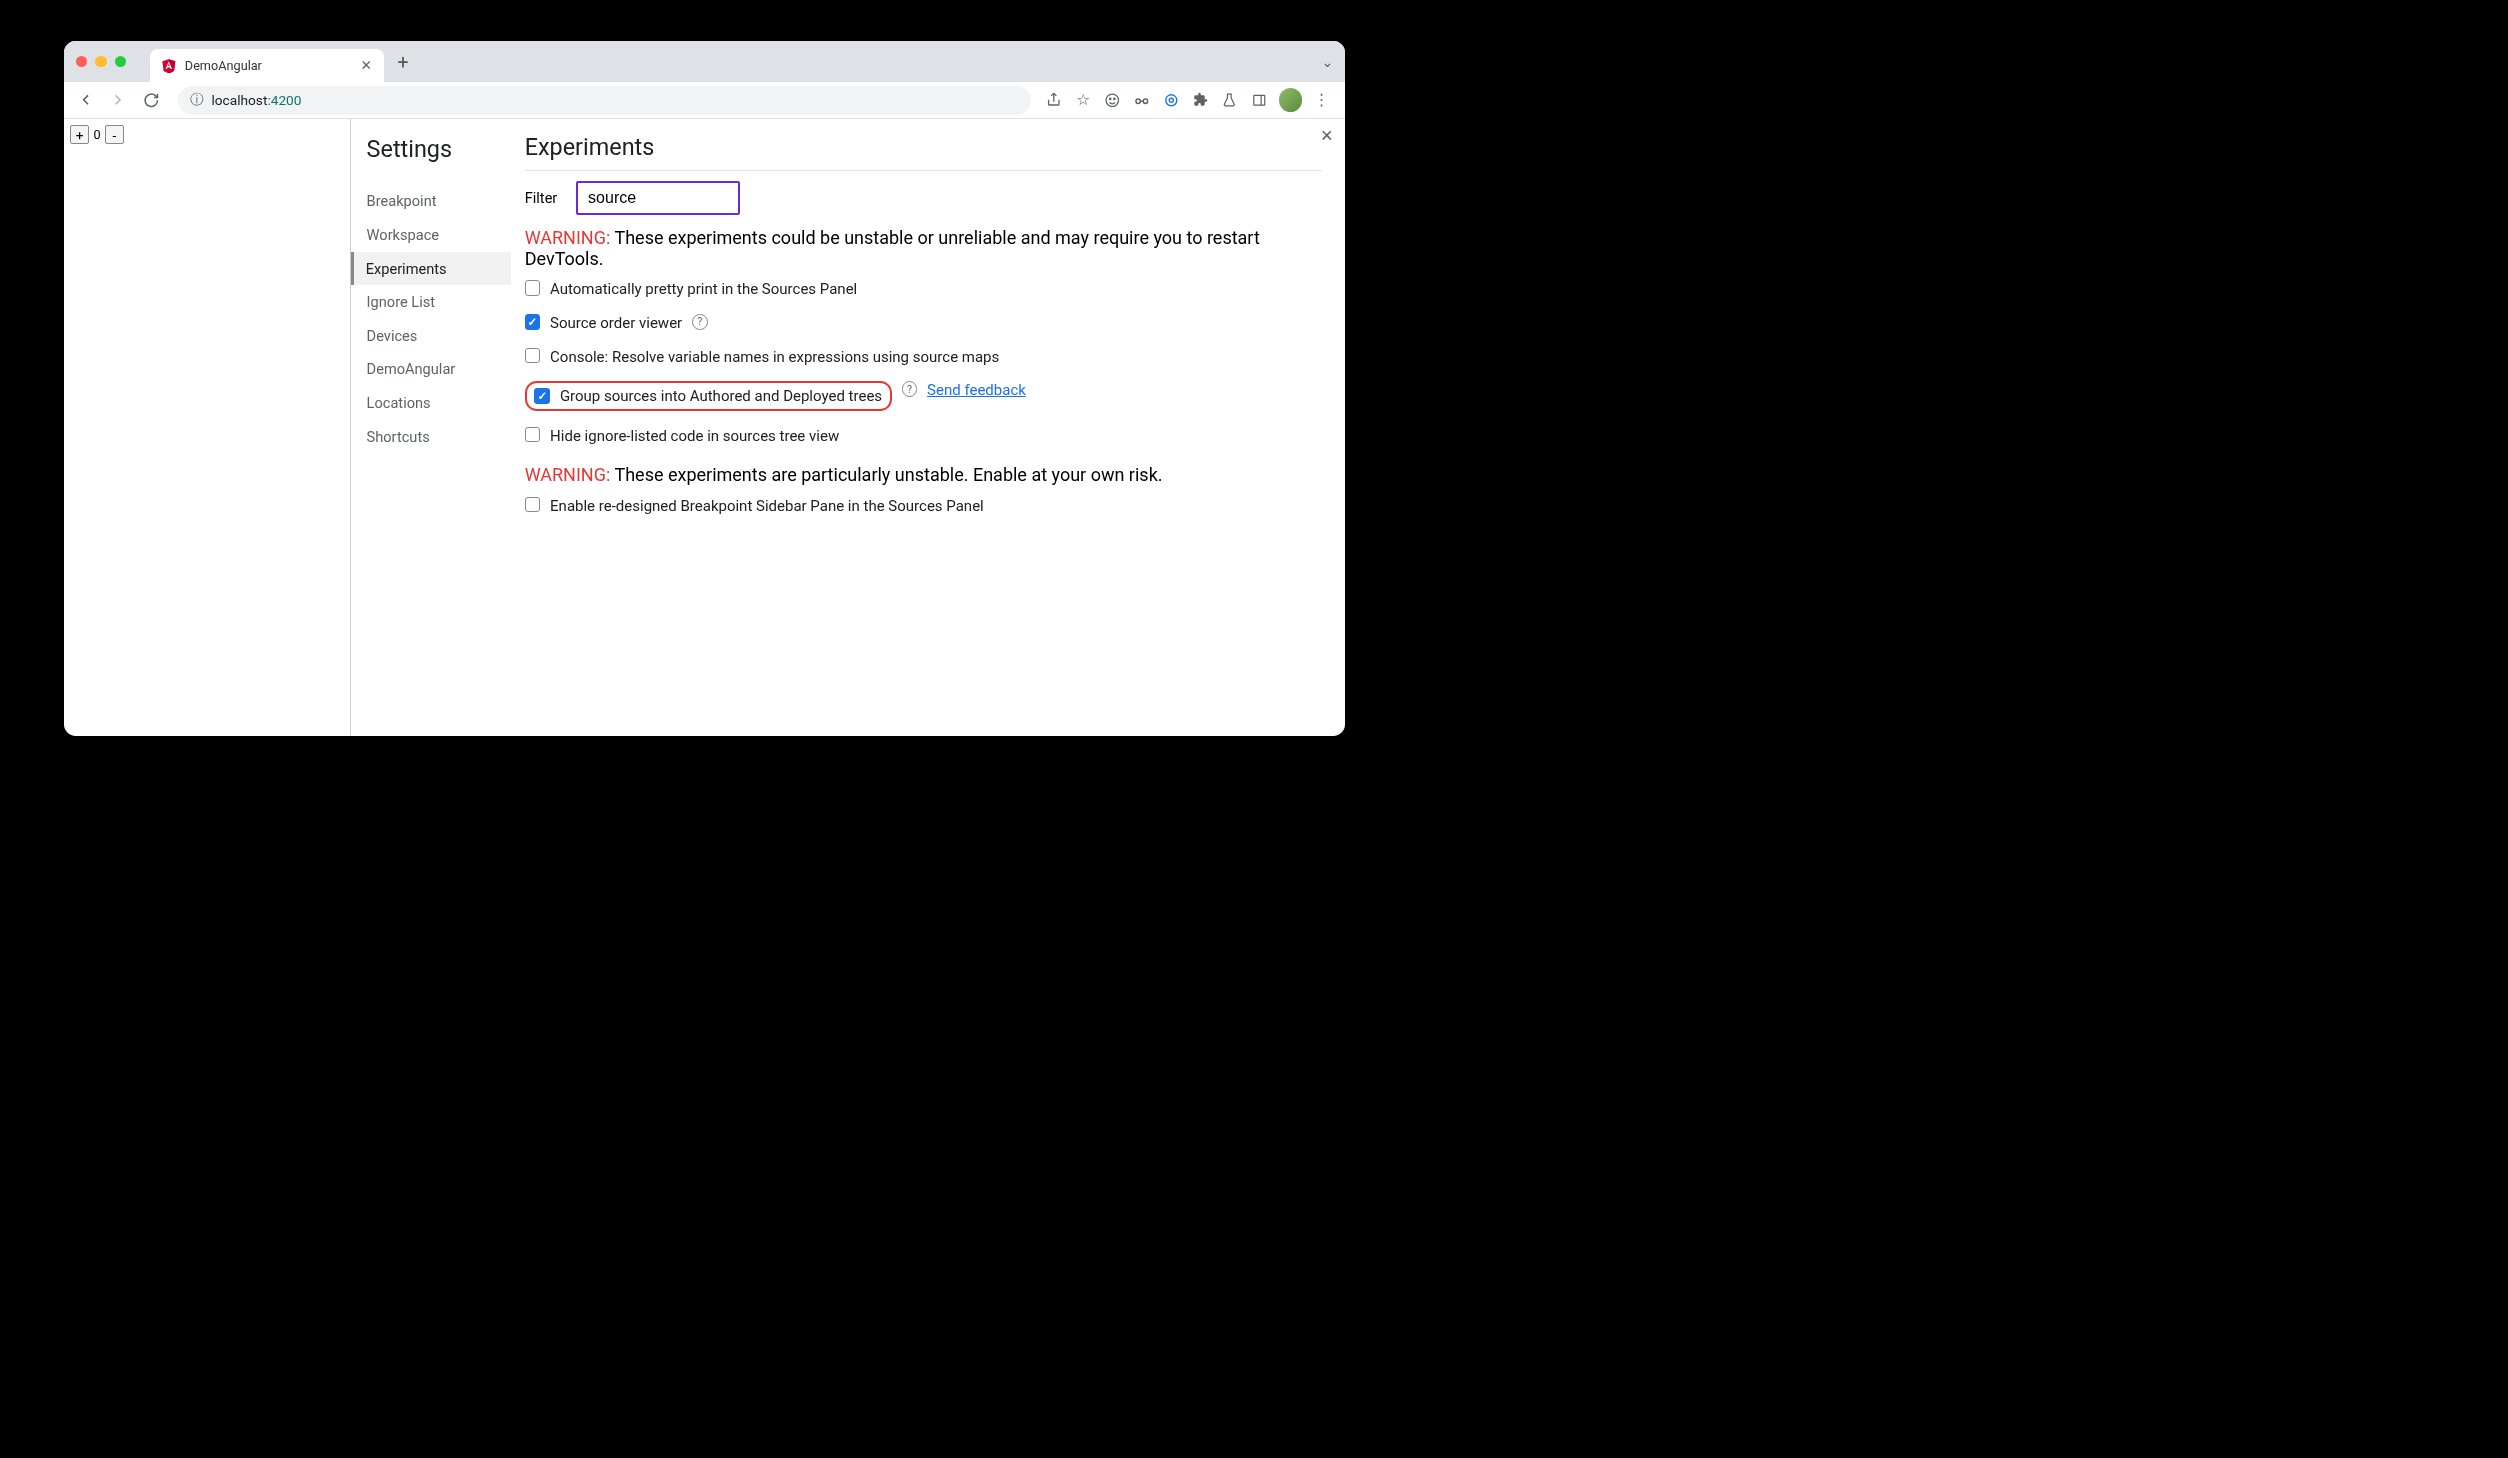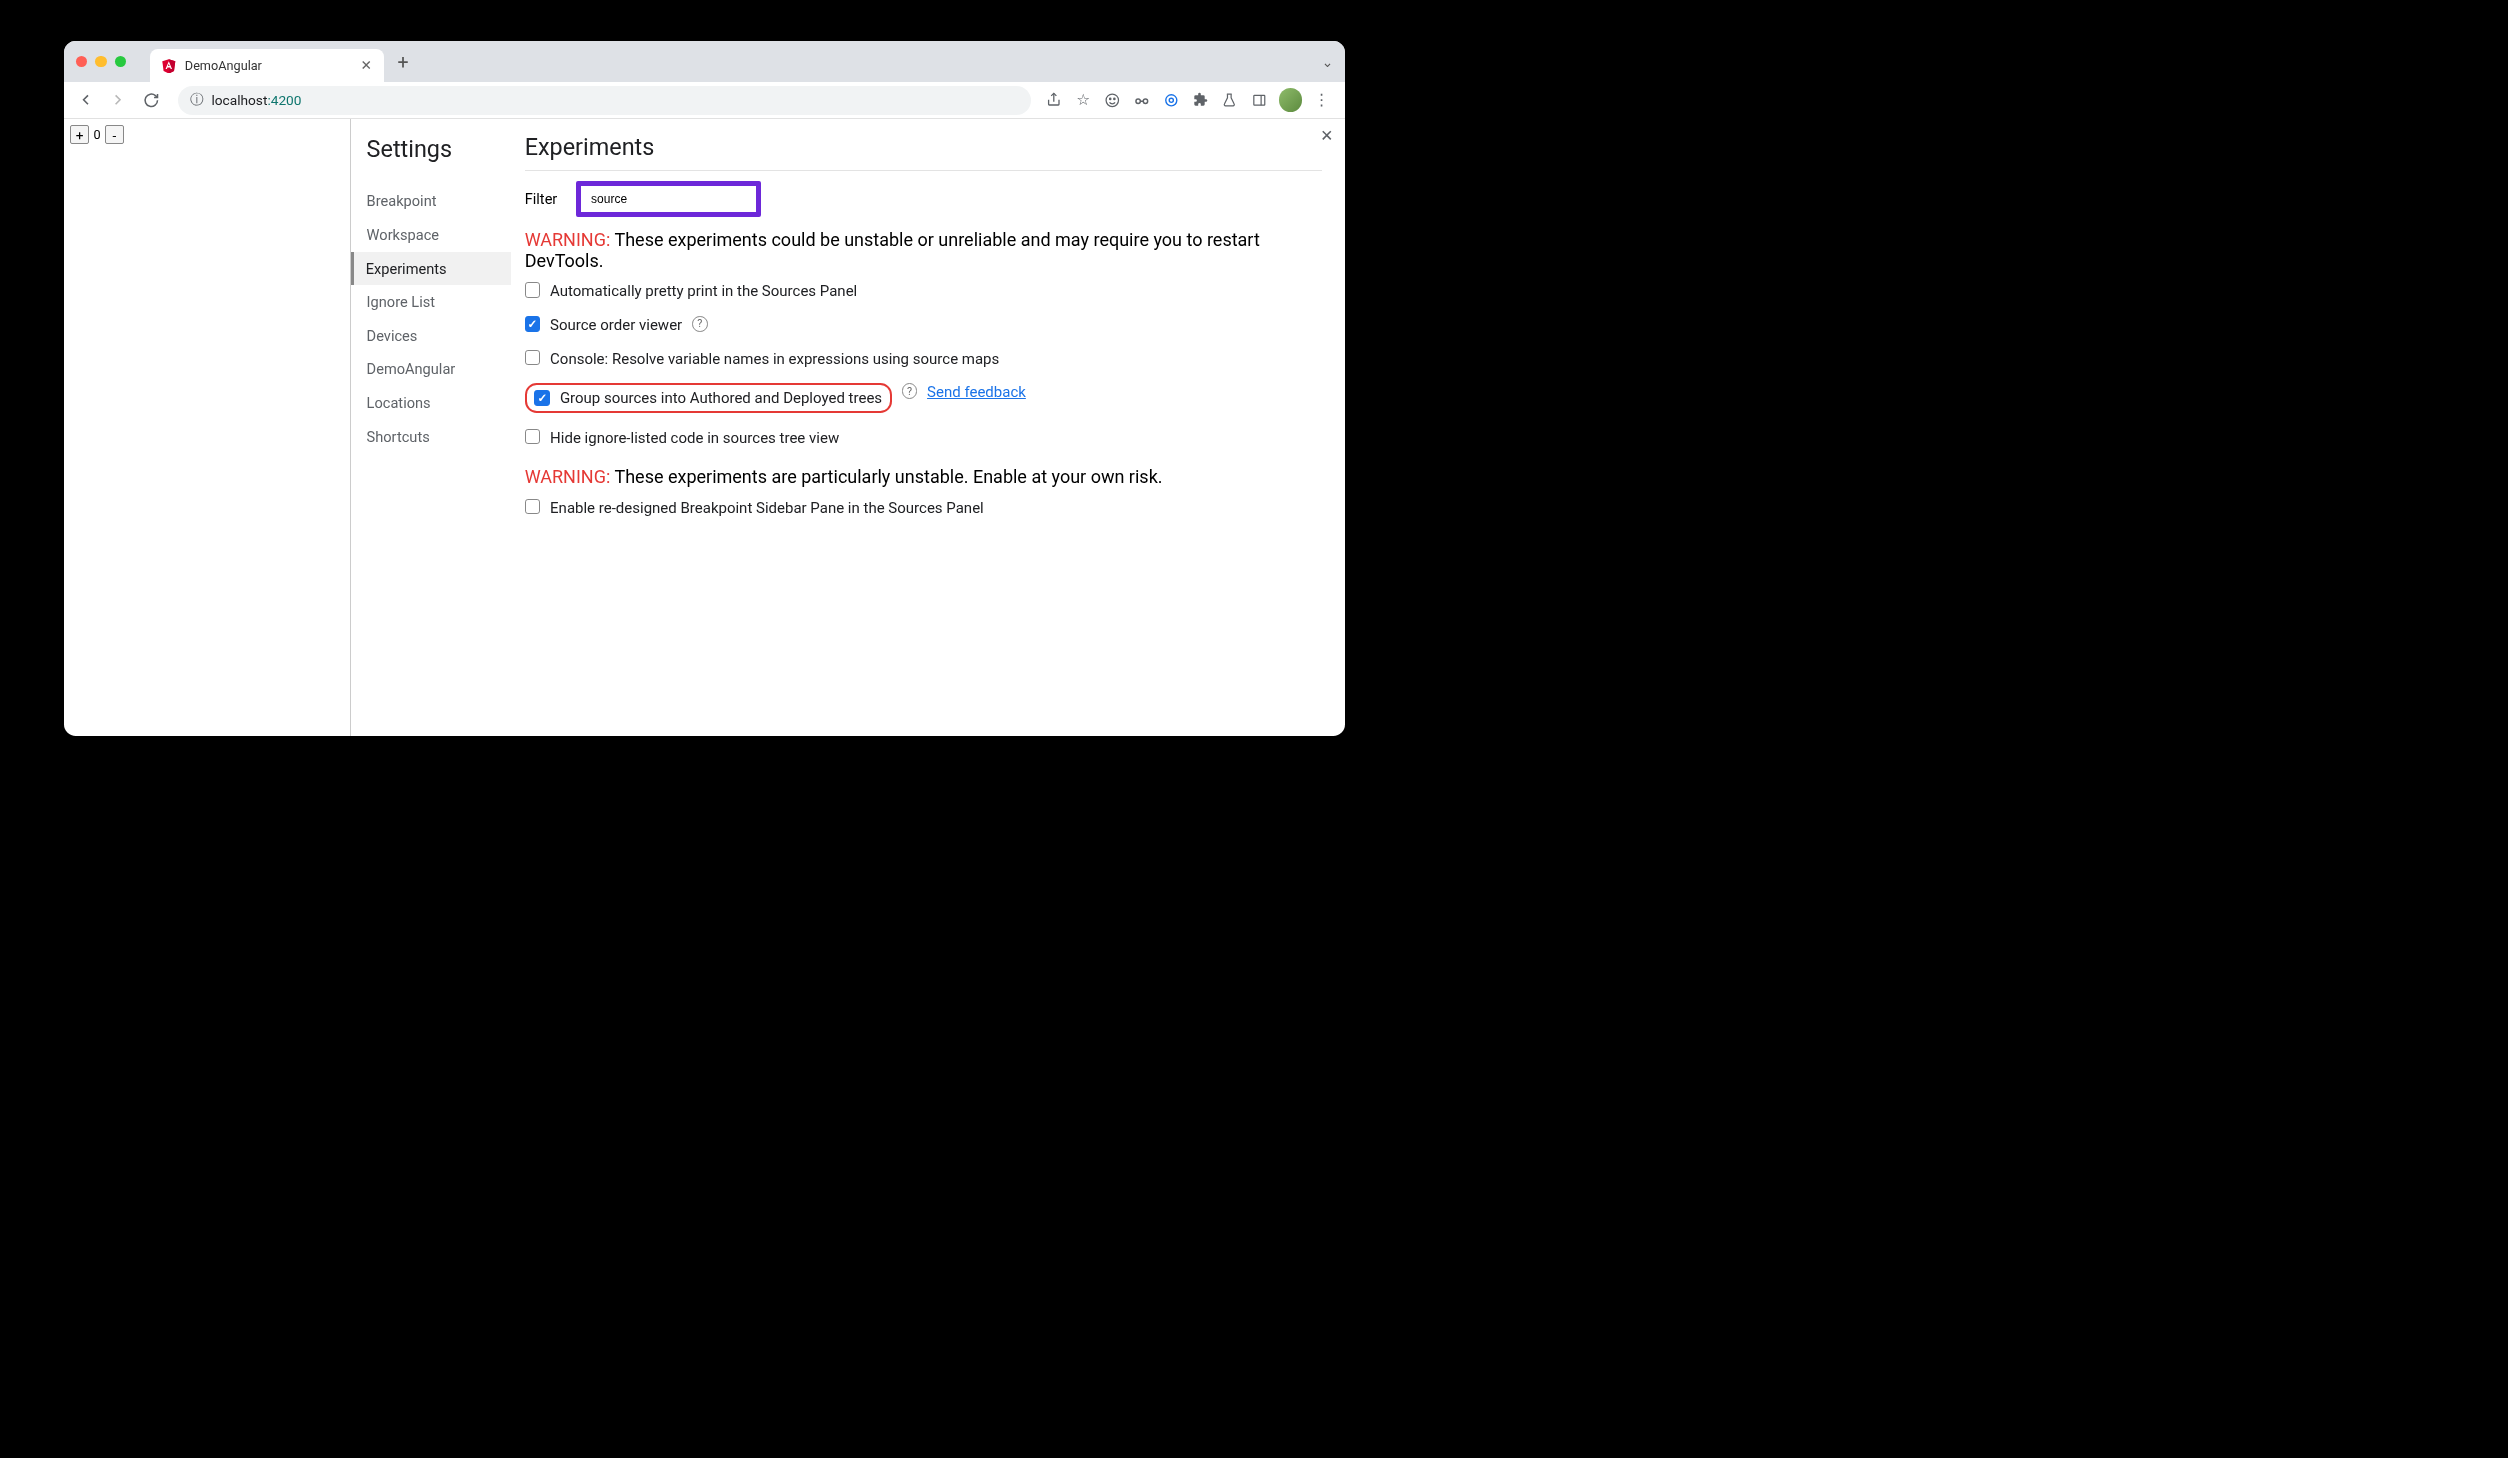--- a/index.html
+++ b/index.html
@@ -158,24 +158,24 @@
   .exp-title {
     font-size: 23.4px;
     font-weight: 400;
     color: #202124;
     margin-bottom: 9.8px;
   }
   .exp-divider { border-top: 1px solid #e3e3e3; margin-bottom: 9.8px; }
   .filter-row { display: flex; align-items: center; gap: 19px; margin-bottom: 11.7px; }
   .filter-label { font-size: 14.6px; }
   .filter-input {
-    border: 5px solid #6d28d9;
+    border: 2px solid #6d28d9;
     padding: 5.9px 9.8px;
-    font-size: 12px;
-    width: 185px;
+    font-size: 16px;
+    width: 164px;
     border-radius: 2px;
   }
   .warning-line { font-size: 18px; margin-bottom: 11.7px; }
   .warning-label { color: #e53935; }
   .exp-list { display: flex; flex-direction: column; gap: 15.6px; }
   .exp-row { display: flex; align-items: flex-start; gap: 9.8px; font-size: 15px; color: #202124; }
   .exp-checkbox {
     width: 15.6px; height: 15.6px;
     border: 1.5px solid #888;
     border-radius: 2.9px;

